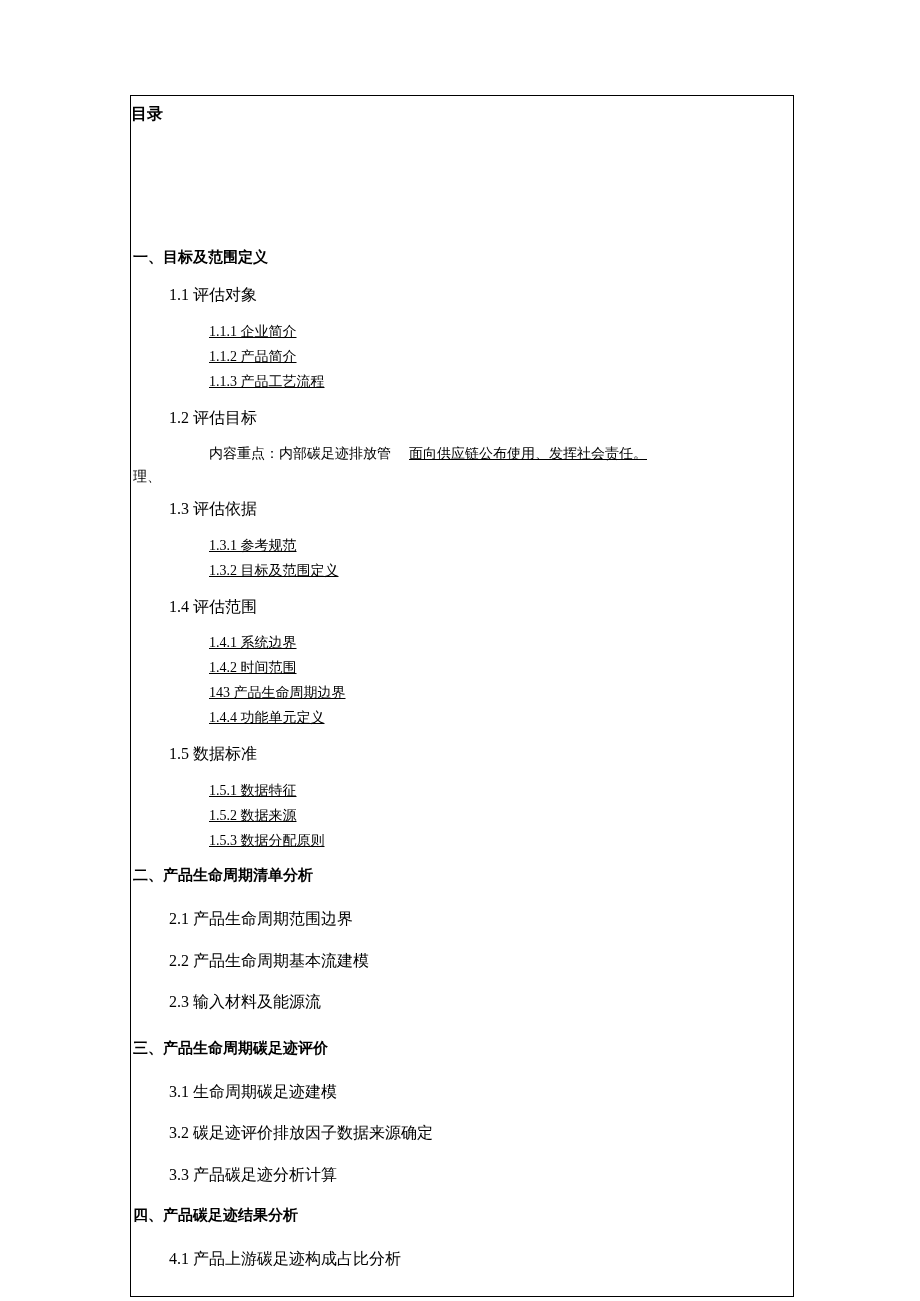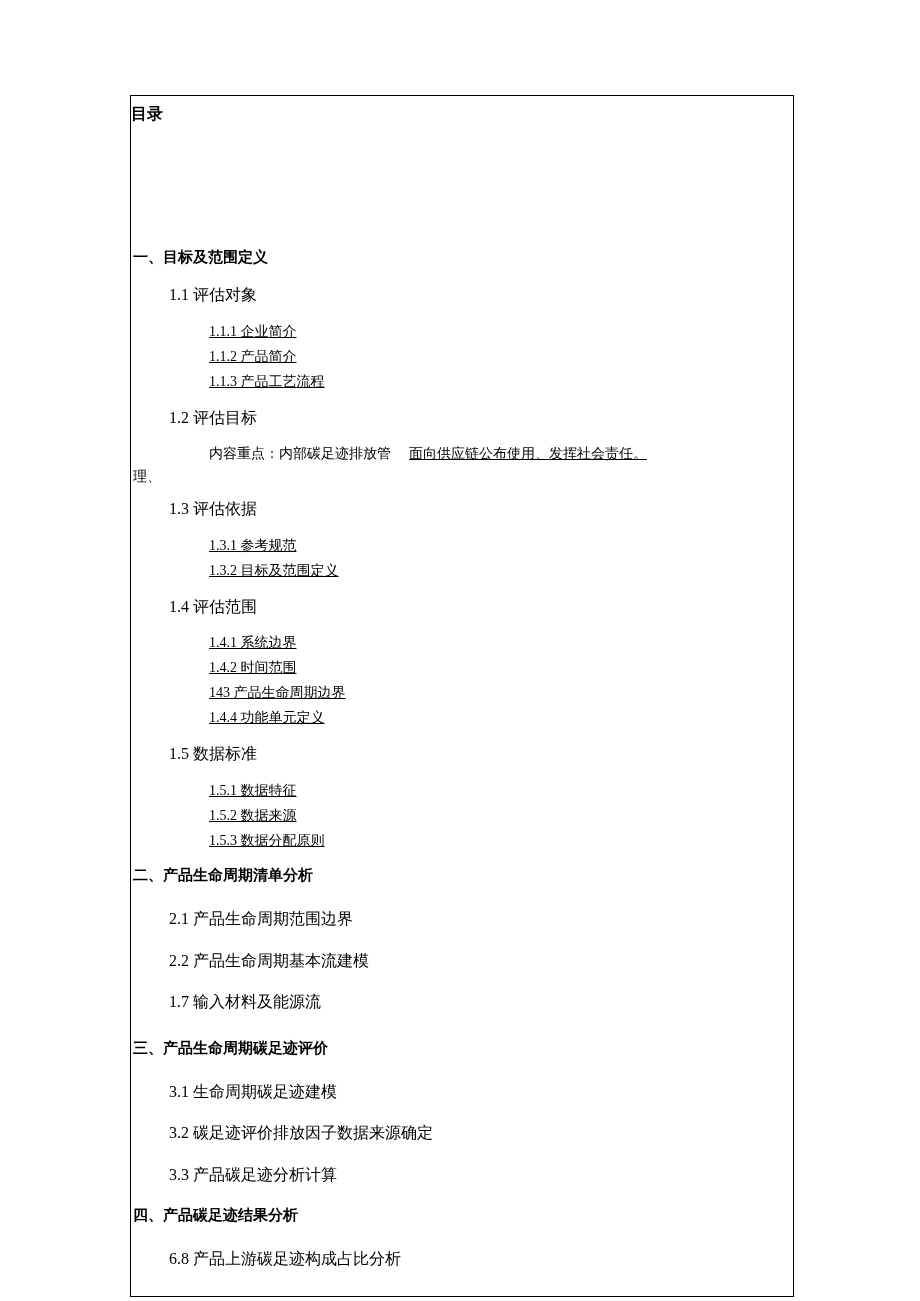--- a/index.html
+++ b/index.html
@@ -116,31 +116,31 @@
     <div class="level3">1.5.2 数据来源</div>
     <div class="level3">1.5.3 数据分配原则</div>
     <div class="section-gap"></div>
 
     <div class="level1">二、产品生命周期清单分析</div>
     <div class="section-gap"></div>
     <div class="level2">2.1 产品生命周期范围边界</div>
     <div class="section-gap"></div>
     <div class="level2">2.2 产品生命周期基本流建模</div>
     <div class="section-gap"></div>
-    <div class="level2">1.7 输入材料及能源流</div>
+    <div class="level2">2.3 输入材料及能源流</div>
     <div class="section-gap"></div>
     <div class="section-gap"></div>
 
     <div class="level1">三、产品生命周期碳足迹评价</div>
     <div class="section-gap"></div>
     <div class="level2">3.1 生命周期碳足迹建模</div>
     <div class="section-gap"></div>
     <div class="level2">3.2 碳足迹评价排放因子数据来源确定</div>
     <div class="section-gap"></div>
     <div class="level2">3.3 产品碳足迹分析计算</div>
     <div class="section-gap"></div>
 
     <div class="level1">四、产品碳足迹结果分析</div>
     <div class="section-gap"></div>
-    <div class="level2">6.8 产品上游碳足迹构成占比分析</div>
+    <div class="level2">4.1 产品上游碳足迹构成占比分析</div>
 
   </div>
 </div>
 
 </body></html>

